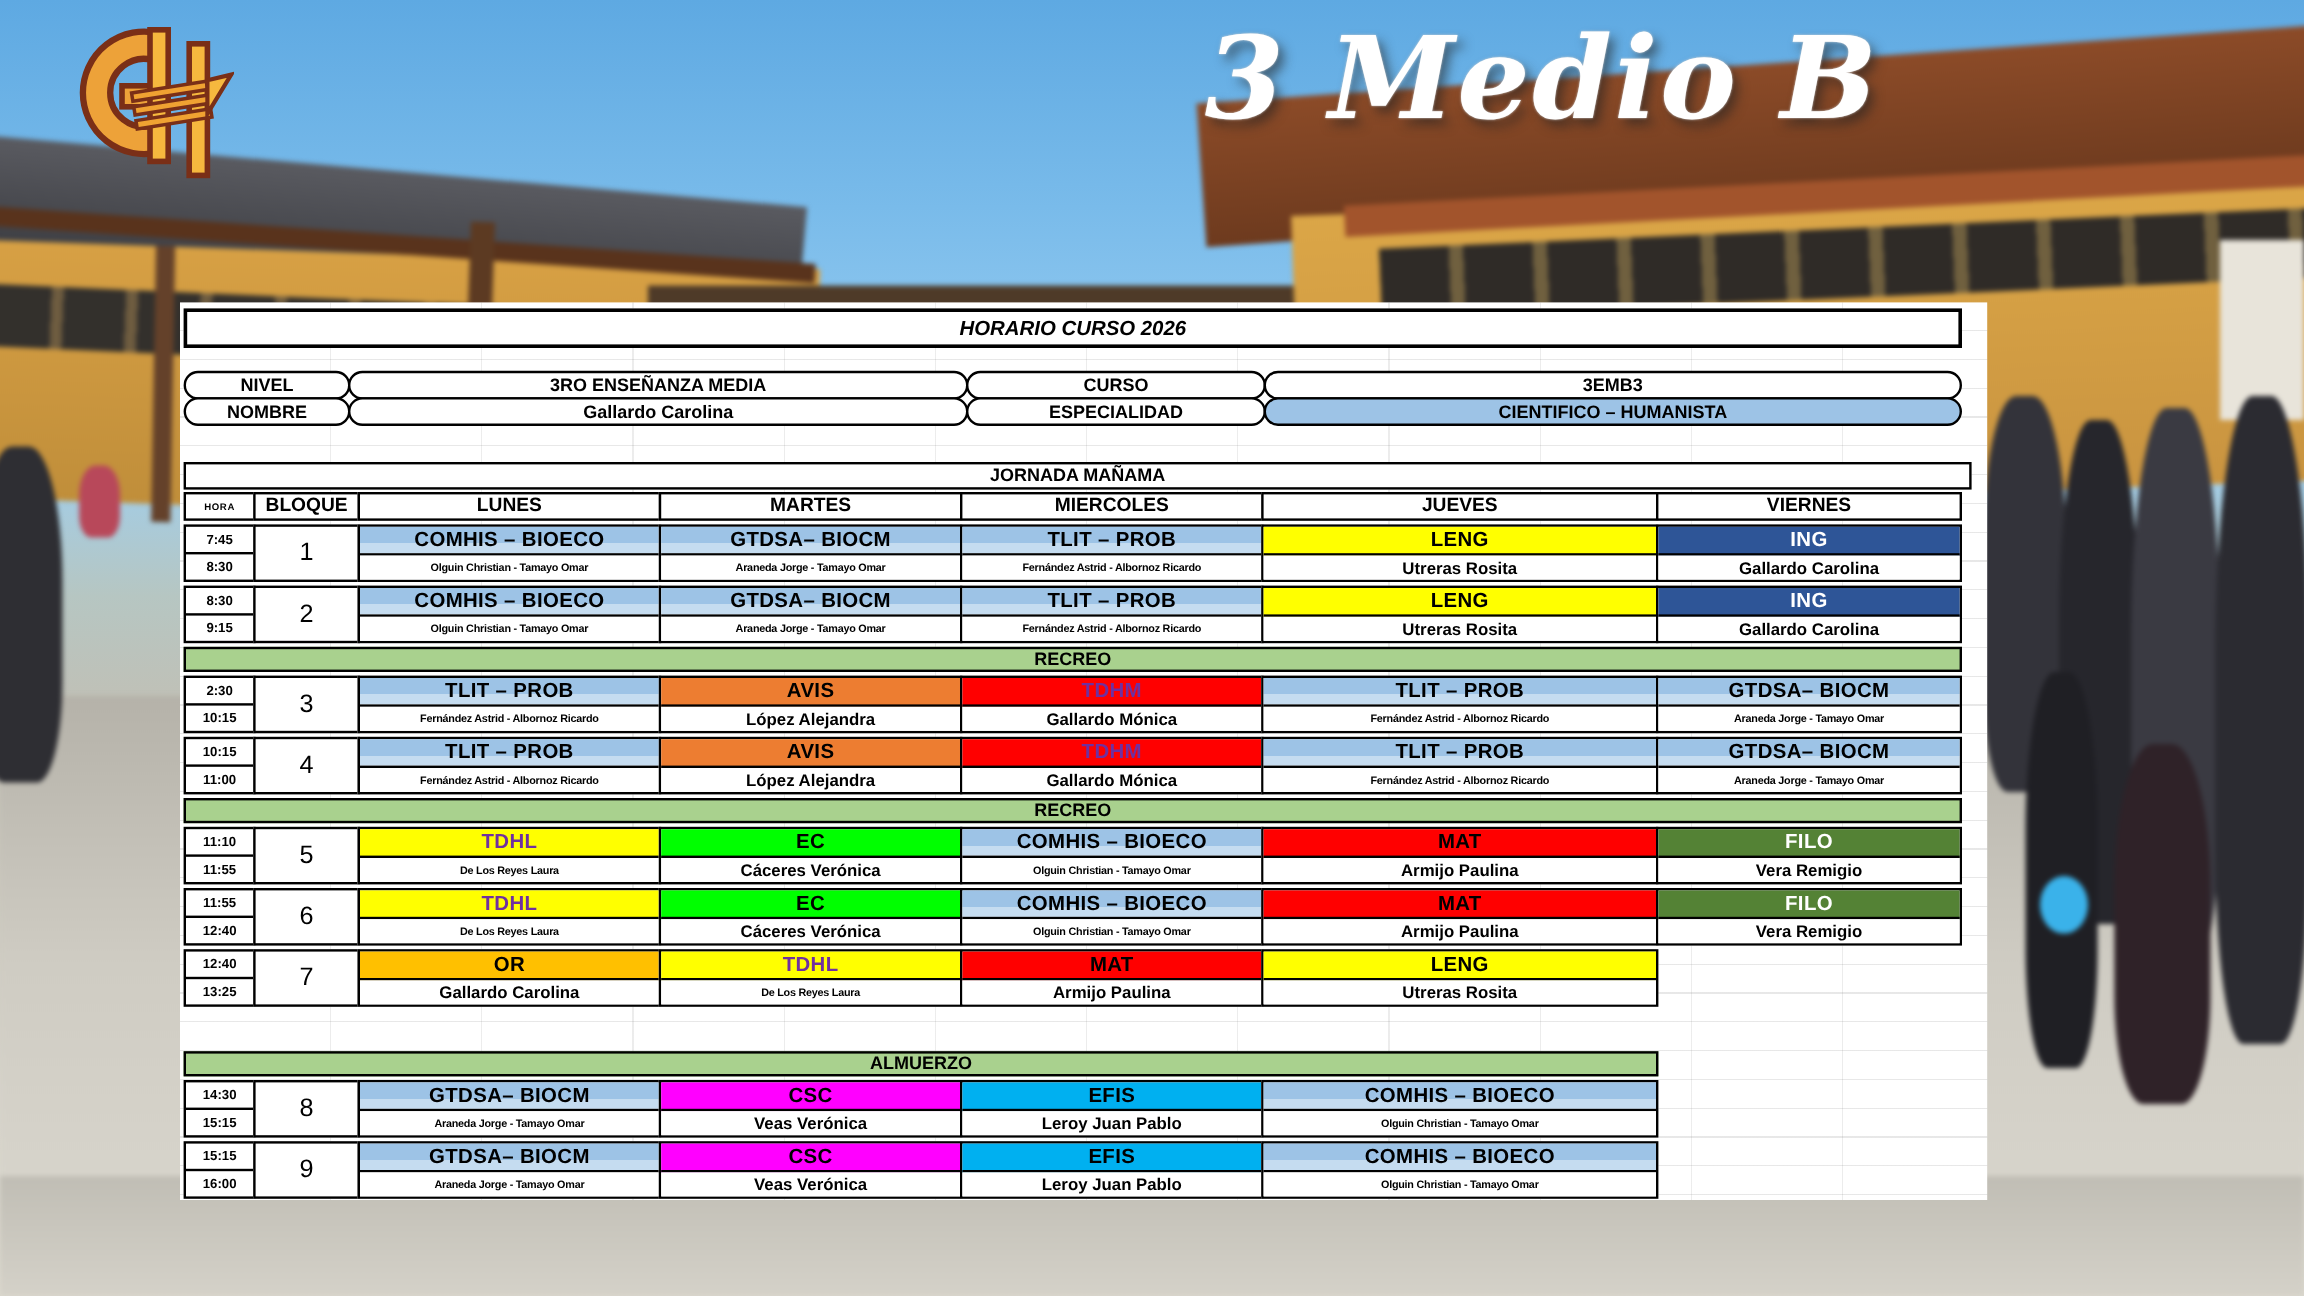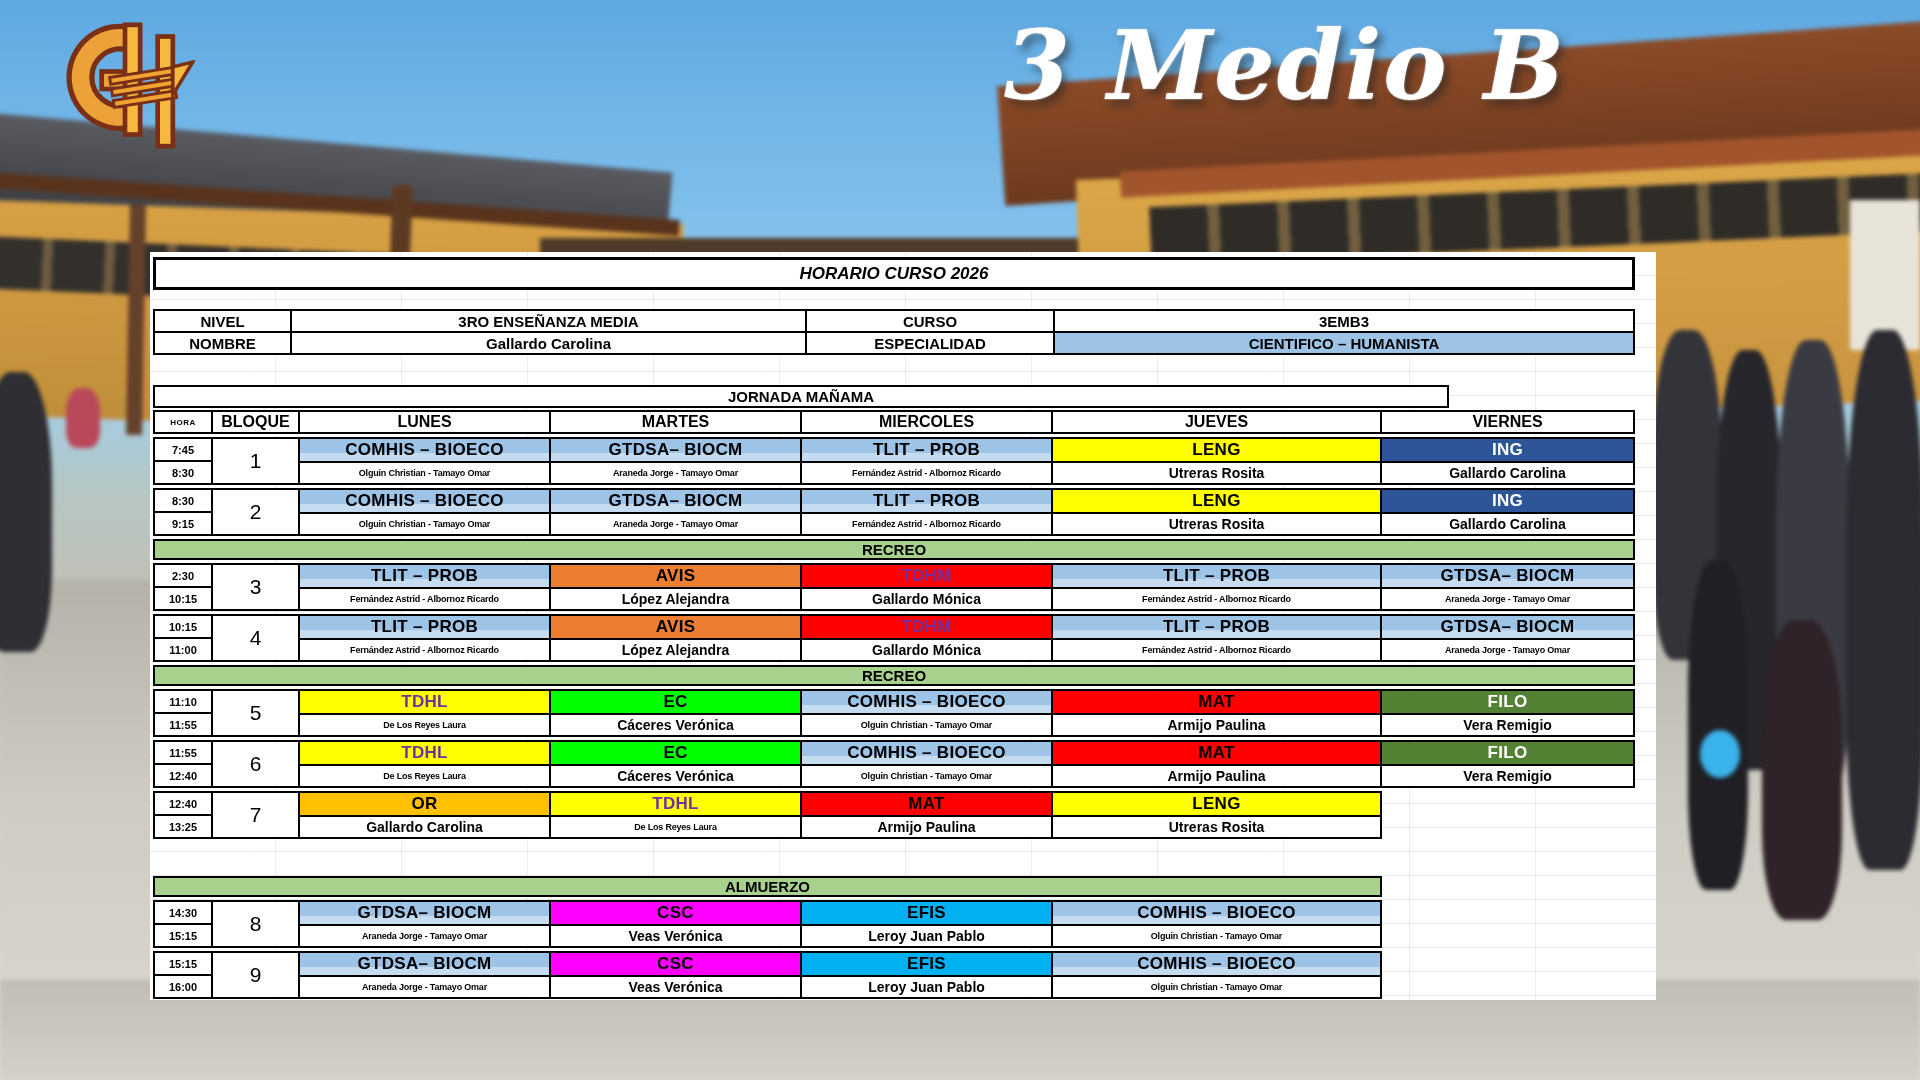--- a/index.html
+++ b/index.html
@@ -51,27 +51,27 @@
     left:150px;top:252px;width:1506px;height:748px;background:#ffffff;
     background-image:
       repeating-linear-gradient(180deg,transparent 0 23px,rgba(110,110,110,.16) 23px 24px),
       repeating-linear-gradient(90deg,transparent 0 125px,rgba(110,110,110,.13) 125px 126px);
     padding:5px 0 0 3px;box-sizing:border-box;
   }
   .tbar{width:1482px;height:33px;border:3px solid #000;background:#fff;box-sizing:border-box;
     display:flex;align-items:center;justify-content:center;
     font-weight:bold;font-style:italic;font-size:17px;margin-bottom:19px;}
   .info-row{display:flex;}
-  .info-row > *{margin-left:-2px;}
+  .info-row > *{margin-left:-2px;border-radius:12px;}
   .info-row > *:first-child{margin-left:0;}
   .icell{border:2px solid #000;background:#fff;box-sizing:border-box;height:24px;
     display:flex;align-items:center;justify-content:center;font-weight:bold;font-size:15px;white-space:nowrap;}
   .iw1{width:139px}.iw2{width:517px}.iw3{width:250px}.iw4{width:582px}
   .info-row.second{margin-top:-2px;}
-  .jornada{width:1296px;height:23px;border:2px solid #000;background:#fff;box-sizing:border-box;
+  .jornada{width:1490px;height:23px;border:2px solid #000;background:#fff;box-sizing:border-box;
     display:flex;align-items:center;justify-content:center;font-weight:bold;font-size:15px;margin:30px 0 2px 0;}
   
   .srow{display:flex;margin-top:3px;}
   .srow > *{margin-left:-2px;}
   .srow > *:first-child{margin-left:0;}
   .header-row{margin-top:0;}
   .cell{border:2px solid #000;background:#fff;box-sizing:border-box;}
   .hcell{height:24px;display:flex;align-items:center;justify-content:center;font-weight:bold;font-size:16px;}
   .hcell.hora-h{font-size:8px;letter-spacing:.5px;}
   .w-hora{width:60px}.w-bloque{width:89px}.w-day{width:253px}.w-jue{width:331px}.w-vie{width:255px}

